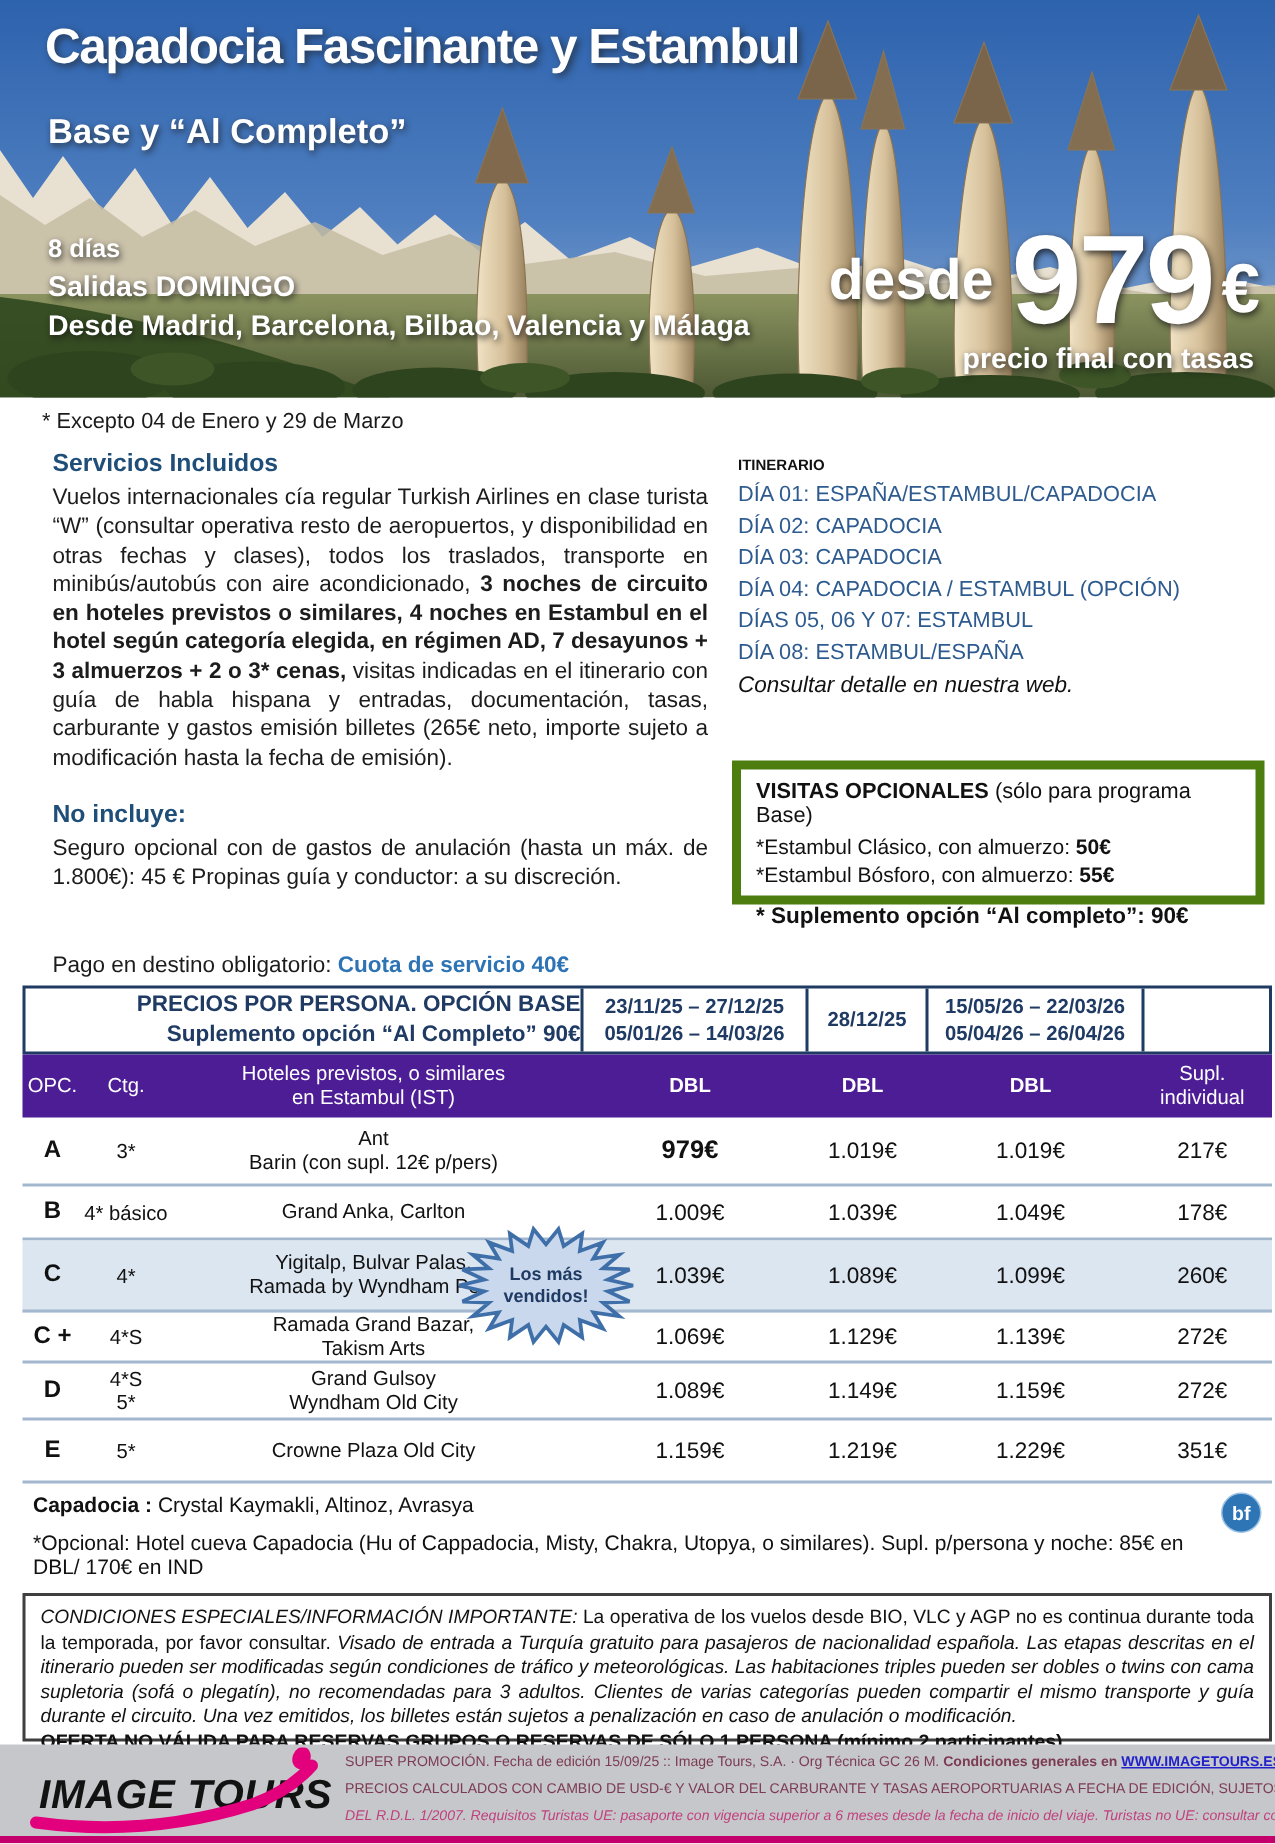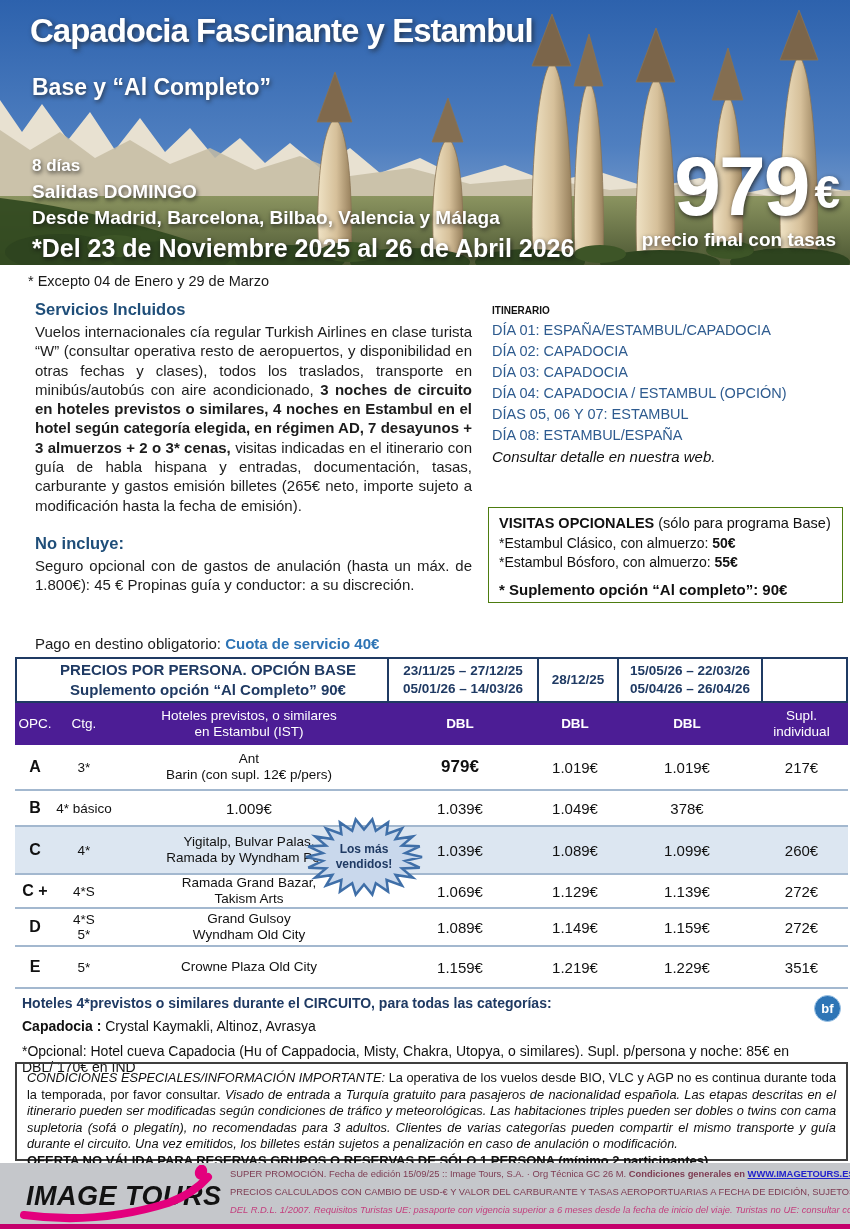--- a/index.html
+++ b/index.html
@@ -36,34 +36,34 @@
   .services-body { font-size:15px; line-height:19.3px; text-align:justify; color:#1c1c1c; margin:0; }
   .not-included { margin-top:19px; }
   .pay-line { margin-top:40px; font-size:15px; color:#1c1c1c; }
   .pay-line b { color:#2e74b5; }
   .itinerary { position:absolute; top:305px; left:492px; width:350px; }
   .itin-title { font-weight:bold; font-size:10px; color:#111; margin-bottom:4px; }
   .itin-day { color:#2e5b8f; font-size:14.5px; line-height:21px; }
   .itin-note { font-style:italic; font-size:15px; color:#111; line-height:21px; }
   .visitas-box {
     position:absolute; top:507px; left:488px; width:355px; height:96px;
-    border:1px solid #4d7c0f; padding:7px 10px;
+    border:6px solid #4d7c0f; padding:7px 10px;
   }
   .visitas-title { font-size:14.5px; color:#111; margin-bottom:3px; }
   .visitas-item { font-size:14px; line-height:19px; color:#111; }
   .visitas-suppl { font-size:15px; font-weight:bold; color:#111; margin-top:9px; }
   
   .tbl { position:absolute; top:657px; left:15px; width:833px; font-size:14px; }
   .thead1 {
     display:grid; grid-template-columns:370px 150px 80px 144px 85px;
     height:46px; border:2px solid #1f3a63; color:#1f3a63; font-weight:bold;
   }
   .thead1 > div { display:flex; flex-direction:column; justify-content:center; align-items:center;
     border-left:2px solid #1f3a63; font-size:13.5px; line-height:18px; text-align:center; }
-  .thead1 > div:first-child { border-left:none; align-items:center; padding-left:12px; font-size:15px; line-height:20px; }
+  .thead1 > div:first-child { border-left:none; align-items:flex-end; padding-left:12px; font-size:15px; line-height:20px; }
   .thead2 {
     display:grid; grid-template-columns:40px 58px 272px 150px 80px 144px 85px;
     height:42px; background:#4c1d95; color:#fff;
   }
   .thead2 > div { display:flex; flex-direction:column; justify-content:center; align-items:center;
     font-size:13.5px; line-height:16px; text-align:center; }
   .thead2 .bold { font-weight:bold; }
   .trow {
     display:grid; grid-template-columns:40px 58px 272px 150px 80px 144px 85px;
     border-bottom:2px solid #a3b8cf; align-items:center;
@@ -169,24 +169,24 @@
         <ellipse cx="600" cy="254" rx="26" ry="9"></ellipse>
           <ellipse cx="730" cy="250" rx="24" ry="9"></ellipse>
       </g>
     </svg>
     <div class="main-title">Capadocia Fascinante y Estambul</div>
     <div class="sub-title">Base y “Al Completo”</div>
     <div class="hero-info">
       <div class="l1">8 días</div>
       <div class="l2">Salidas DOMINGO</div>
       <div class="l3">Desde Madrid, Barcelona, Bilbao, Valencia y Málaga</div>
-      <div class="l4">*Del 23 de Noviembre 2025 al 26 de Abril 2026</div>
     </div>
     <div class="price-wrap">
       <div class="price-row">
+        <span class="price-prefix">desde</span>
         <span class="price-amount">979</span>
         <span class="price-currency">€</span>
       </div>
       <div class="price-note">precio final con tasas</div>
     </div>
   </div>
 
   <div class="exception-note">* Excepto 04 de Enero y 29 de Marzo</div>
 
   <div class="services">
@@ -265,24 +265,27 @@
       <div class="c-pr big-price">979€</div>
       <div class="c-pr">1.019€</div>
       <div class="c-pr">1.019€</div>
       <div class="c-pr">217€</div>
     </div>
     <div class="trow row-b">
       <div class="c-opc">B</div>
       <div class="c-ctg">
           <span>4* básico</span>
         </div>
+      <div class="c-hot">
+          <span>Grand Anka, Carlton</span>
+        </div>
       <div class="c-pr">1.009€</div>
       <div class="c-pr">1.039€</div>
       <div class="c-pr">1.049€</div>
-      <div class="c-pr">378€</div>
+      <div class="c-pr">178€</div>
     </div>
     <div class="trow row-c">
       <div class="c-opc">C</div>
       <div class="c-ctg">
           <span>4*</span>
         </div>
       <div class="c-hot">
           <span>Yigitalp, Bulvar Palas,</span>
           <span>Ramada by Wyndham Pera</span>
         </div>
@@ -339,21 +342,20 @@
     <svg width="122" height="82" viewBox="0 0 122 82">
       <polygon id="badge-poly" fill="#c9d8ec" stroke="#3f6fa8" stroke-width="2.5" stroke-linejoin="miter" points="119.0,41.0 102.3,44.9 116.7,51.7 99.0,52.4 109.8,61.5 92.6,58.9 99.0,69.7 83.6,64.0 85.1,75.6 72.8,67.3 69.3,78.6 61.0,68.4 52.7,78.6 49.2,67.3 36.9,75.6 38.4,64.0 23.0,69.7 29.4,58.9 12.2,61.5 23.0,52.4 5.3,51.7 19.7,44.9 3.0,41.0 19.7,37.1 5.3,30.3 23.0,29.6 12.2,20.5 29.4,23.1 23.0,12.3 38.4,18.0 36.9,6.4 49.2,14.7 52.7,3.4 61.0,13.6 69.3,3.4 72.8,14.7 85.1,6.4 83.6,18.0 99.0,12.3 92.6,23.1 109.8,20.5 99.0,29.6 116.7,30.3 102.3,37.1"></polygon>
     </svg>
     <div class="badge-text">
       <span>Los más</span>
       <span>vendidos!</span>
     </div>
   </div>
 
   <div class="hotel-notes">
-    <div class="hn1">Hoteles 4*previstos o similares durante el CIRCUITO, para todas las categorías:</div>
     <div class="hn2"><b>Capadocia : </b><span>Crystal Kaymakli, Altinoz, Avrasya</span></div>
     <div class="hn3">*Opcional: Hotel cueva Capadocia (Hu of Cappadocia, Misty, Chakra, Utopya, o similares). Supl. p/persona y noche:  85€ en DBL/ 170€ en IND</div>
   </div>
   <div class="bf-icon">bf</div>
 
   <div class="cond-box">
     <span class="it">CONDICIONES ESPECIALES/INFORMACIÓN IMPORTANTE:</span><span> La operativa de los vuelos desde BIO, VLC y AGP no es continua durante toda la temporada, por favor consultar. </span><span class="it">Visado de entrada a Turquía gratuito para pasajeros de nacionalidad española. Las etapas descritas en el itinerario pueden ser modificadas según condiciones de tráfico y meteorológicas. Las habitaciones triples pueden ser dobles o twins con cama supletoria (sofá o plegatín), no recomendadas para 3 adultos. Clientes de varias categorías pueden compartir el mismo transporte y guía durante el circuito. Una vez emitidos, los billetes están sujetos a penalización en caso de anulación o modificación.</span>
     <div class="cond-bold">OFERTA NO VÁLIDA PARA RESERVAS GRUPOS O RESERVAS DE SÓLO 1 PERSONA (mínimo 2 participantes)</div>
   </div>
 

